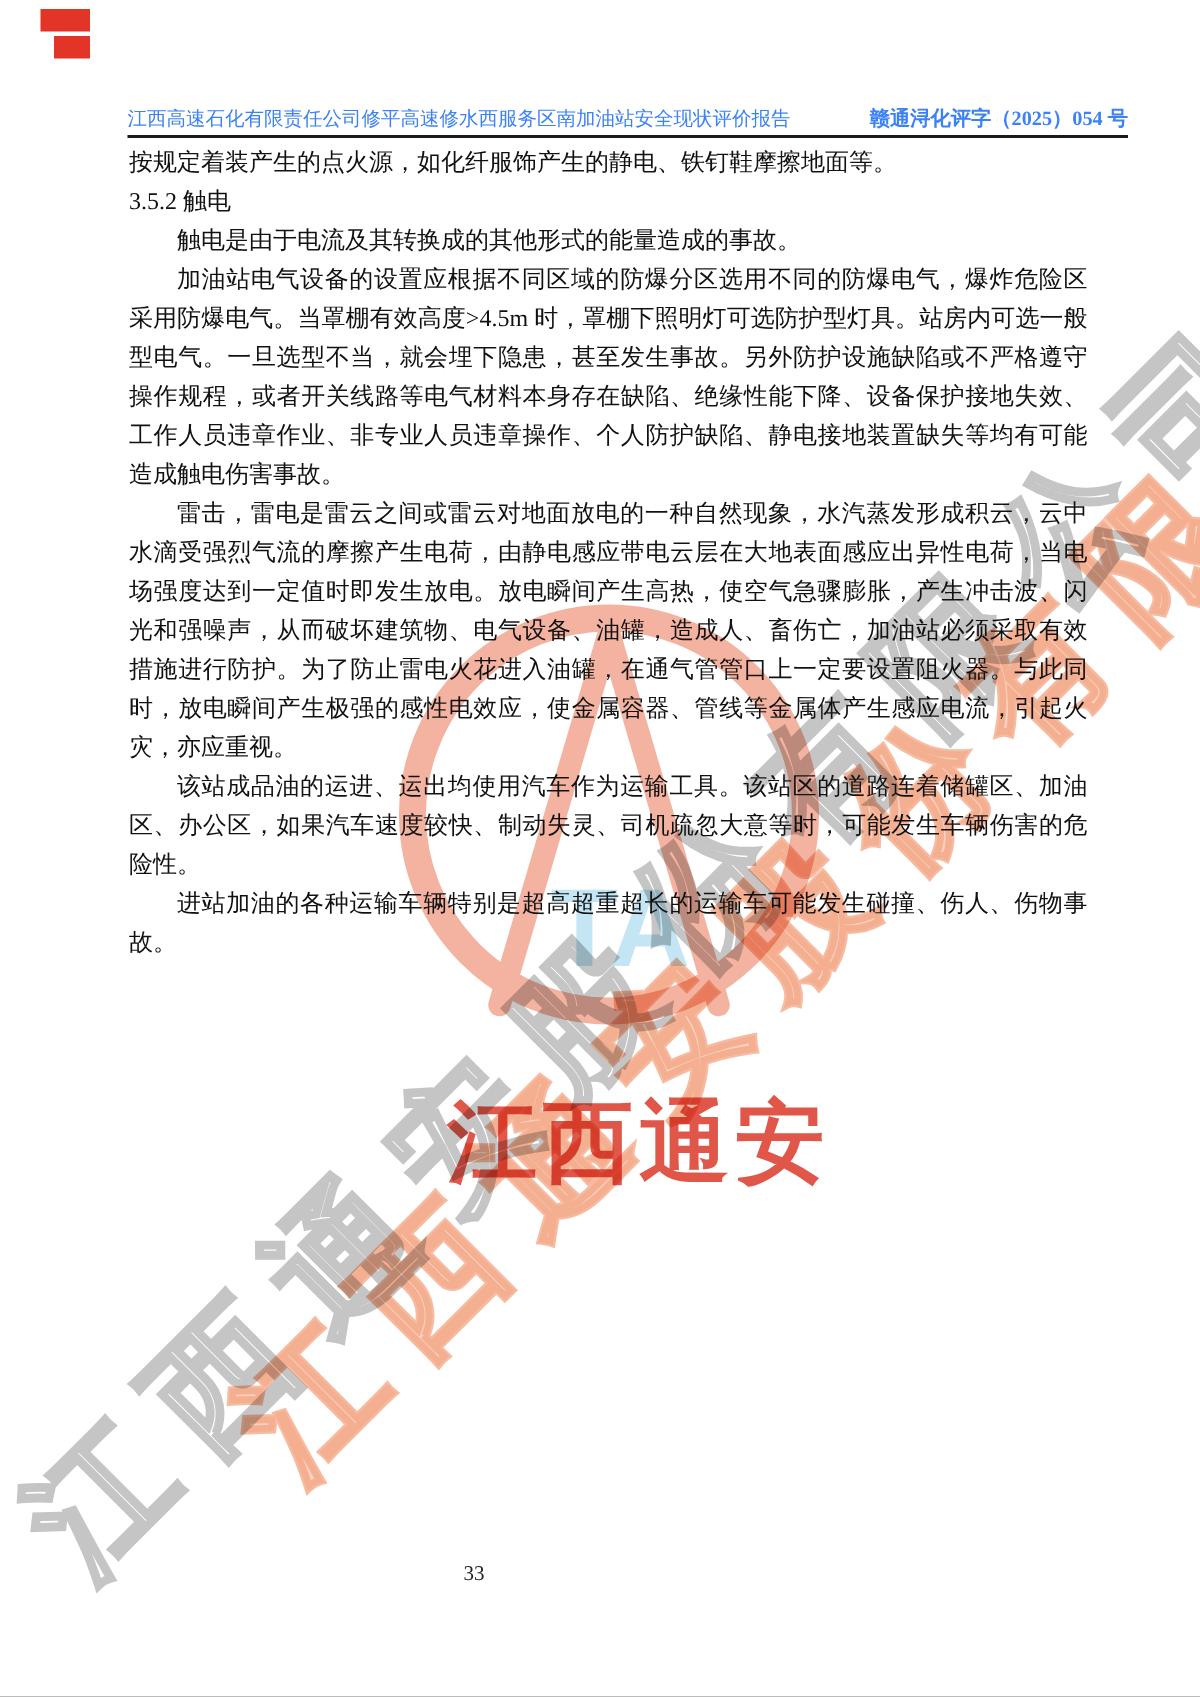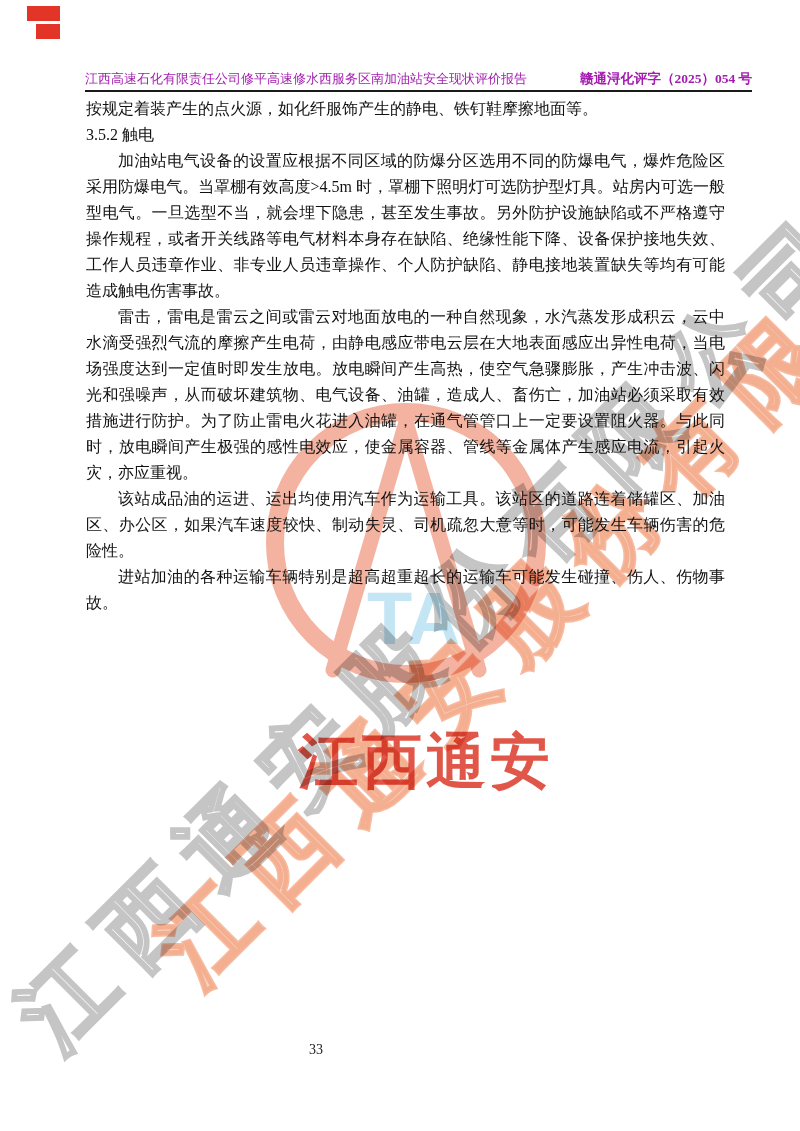--- a/index.html
+++ b/index.html
@@ -9,21 +9,21 @@
     margin:0 auto;
     background:#ffffff;
     overflow:hidden;
     font-family:"Liberation Serif","DejaVu Serif",serif;
     color:#111;
   }
   
   .hdr{
     position:absolute;left:85px;top:70px;width:667px;
     display:flex;justify-content:space-between;align-items:flex-end;
-    font-size:13px;line-height:18px;color:#a21caf;
+    font-size:13px;line-height:18px;color:#3b82f6;
   }
   .hdr .l{letter-spacing:0;}
   .hdr .r{font-weight:700;font-size:13.5px;white-space:nowrap;padding-left:20px;}
   .hdr-rule{
     position:absolute;left:85px;top:90px;width:667px;height:2px;background:#1a1a1a;
   }
   
   .mark1,.mark2{position:absolute;background:#e23427;}
   .mark1{left:27px;top:6px;width:33px;height:15px;}
   .mark2{left:36px;top:24px;width:24px;height:15px;}
@@ -87,20 +87,21 @@
 
   <div class="hdr">
     <span class="l">江西高速石化有限责任公司修平高速修水西服务区南加油站安全现状评价报告</span>
     <span class="r">赣通浔化评字（2025）054 号</span>
   </div>
   <div class="hdr-rule"></div>
 
   <div class="doc-body" id="doc-body">
       <p class="para-noindent">按规定着装产生的点火源，如化纤服饰产生的静电、铁钉鞋摩擦地面等。</p>
       <p class="heading">3.5.2 触电</p>
+      <p class="para">触电是由于电流及其转换成的其他形式的能量造成的事故。</p>
       <p class="para">加油站电气设备的设置应根据不同区域的防爆分区选用不同的防爆电气，爆炸危险区采用防爆电气。当罩棚有效高度&gt;4.5m 时，罩棚下照明灯可选防护型灯具。站房内可选一般型电气。一旦选型不当，就会埋下隐患，甚至发生事故。另外防护设施缺陷或不严格遵守操作规程，或者开关线路等电气材料本身存在缺陷、绝缘性能下降、设备保护接地失效、工作人员违章作业、非专业人员违章操作、个人防护缺陷、静电接地装置缺失等均有可能造成触电伤害事故。</p>
       <p class="para">雷击，雷电是雷云之间或雷云对地面放电的一种自然现象，水汽蒸发形成积云，云中水滴受强烈气流的摩擦产生电荷，由静电感应带电云层在大地表面感应出异性电荷，当电场强度达到一定值时即发生放电。放电瞬间产生高热，使空气急骤膨胀，产生冲击波、闪光和强噪声，从而破坏建筑物、电气设备、油罐，造成人、畜伤亡，加油站必须采取有效措施进行防护。为了防止雷电火花进入油罐，在通气管管口上一定要设置阻火器。与此同时，放电瞬间产生极强的感性电效应，使金属容器、管线等金属体产生感应电流，引起火灾，亦应重视。</p>
       <p class="para">该站成品油的运进、运出均使用汽车作为运输工具。该站区的道路连着储罐区、加油区、办公区，如果汽车速度较快、制动失灵、司机疏忽大意等时，可能发生车辆伤害的危险性。</p>
       <p class="para">进站加油的各种运输车辆特别是超高超重超长的运输车可能发生碰撞、伤人、伤物事故。</p>
     </div>
 
   <div class="pageno">33</div>
 
 </div>
 

